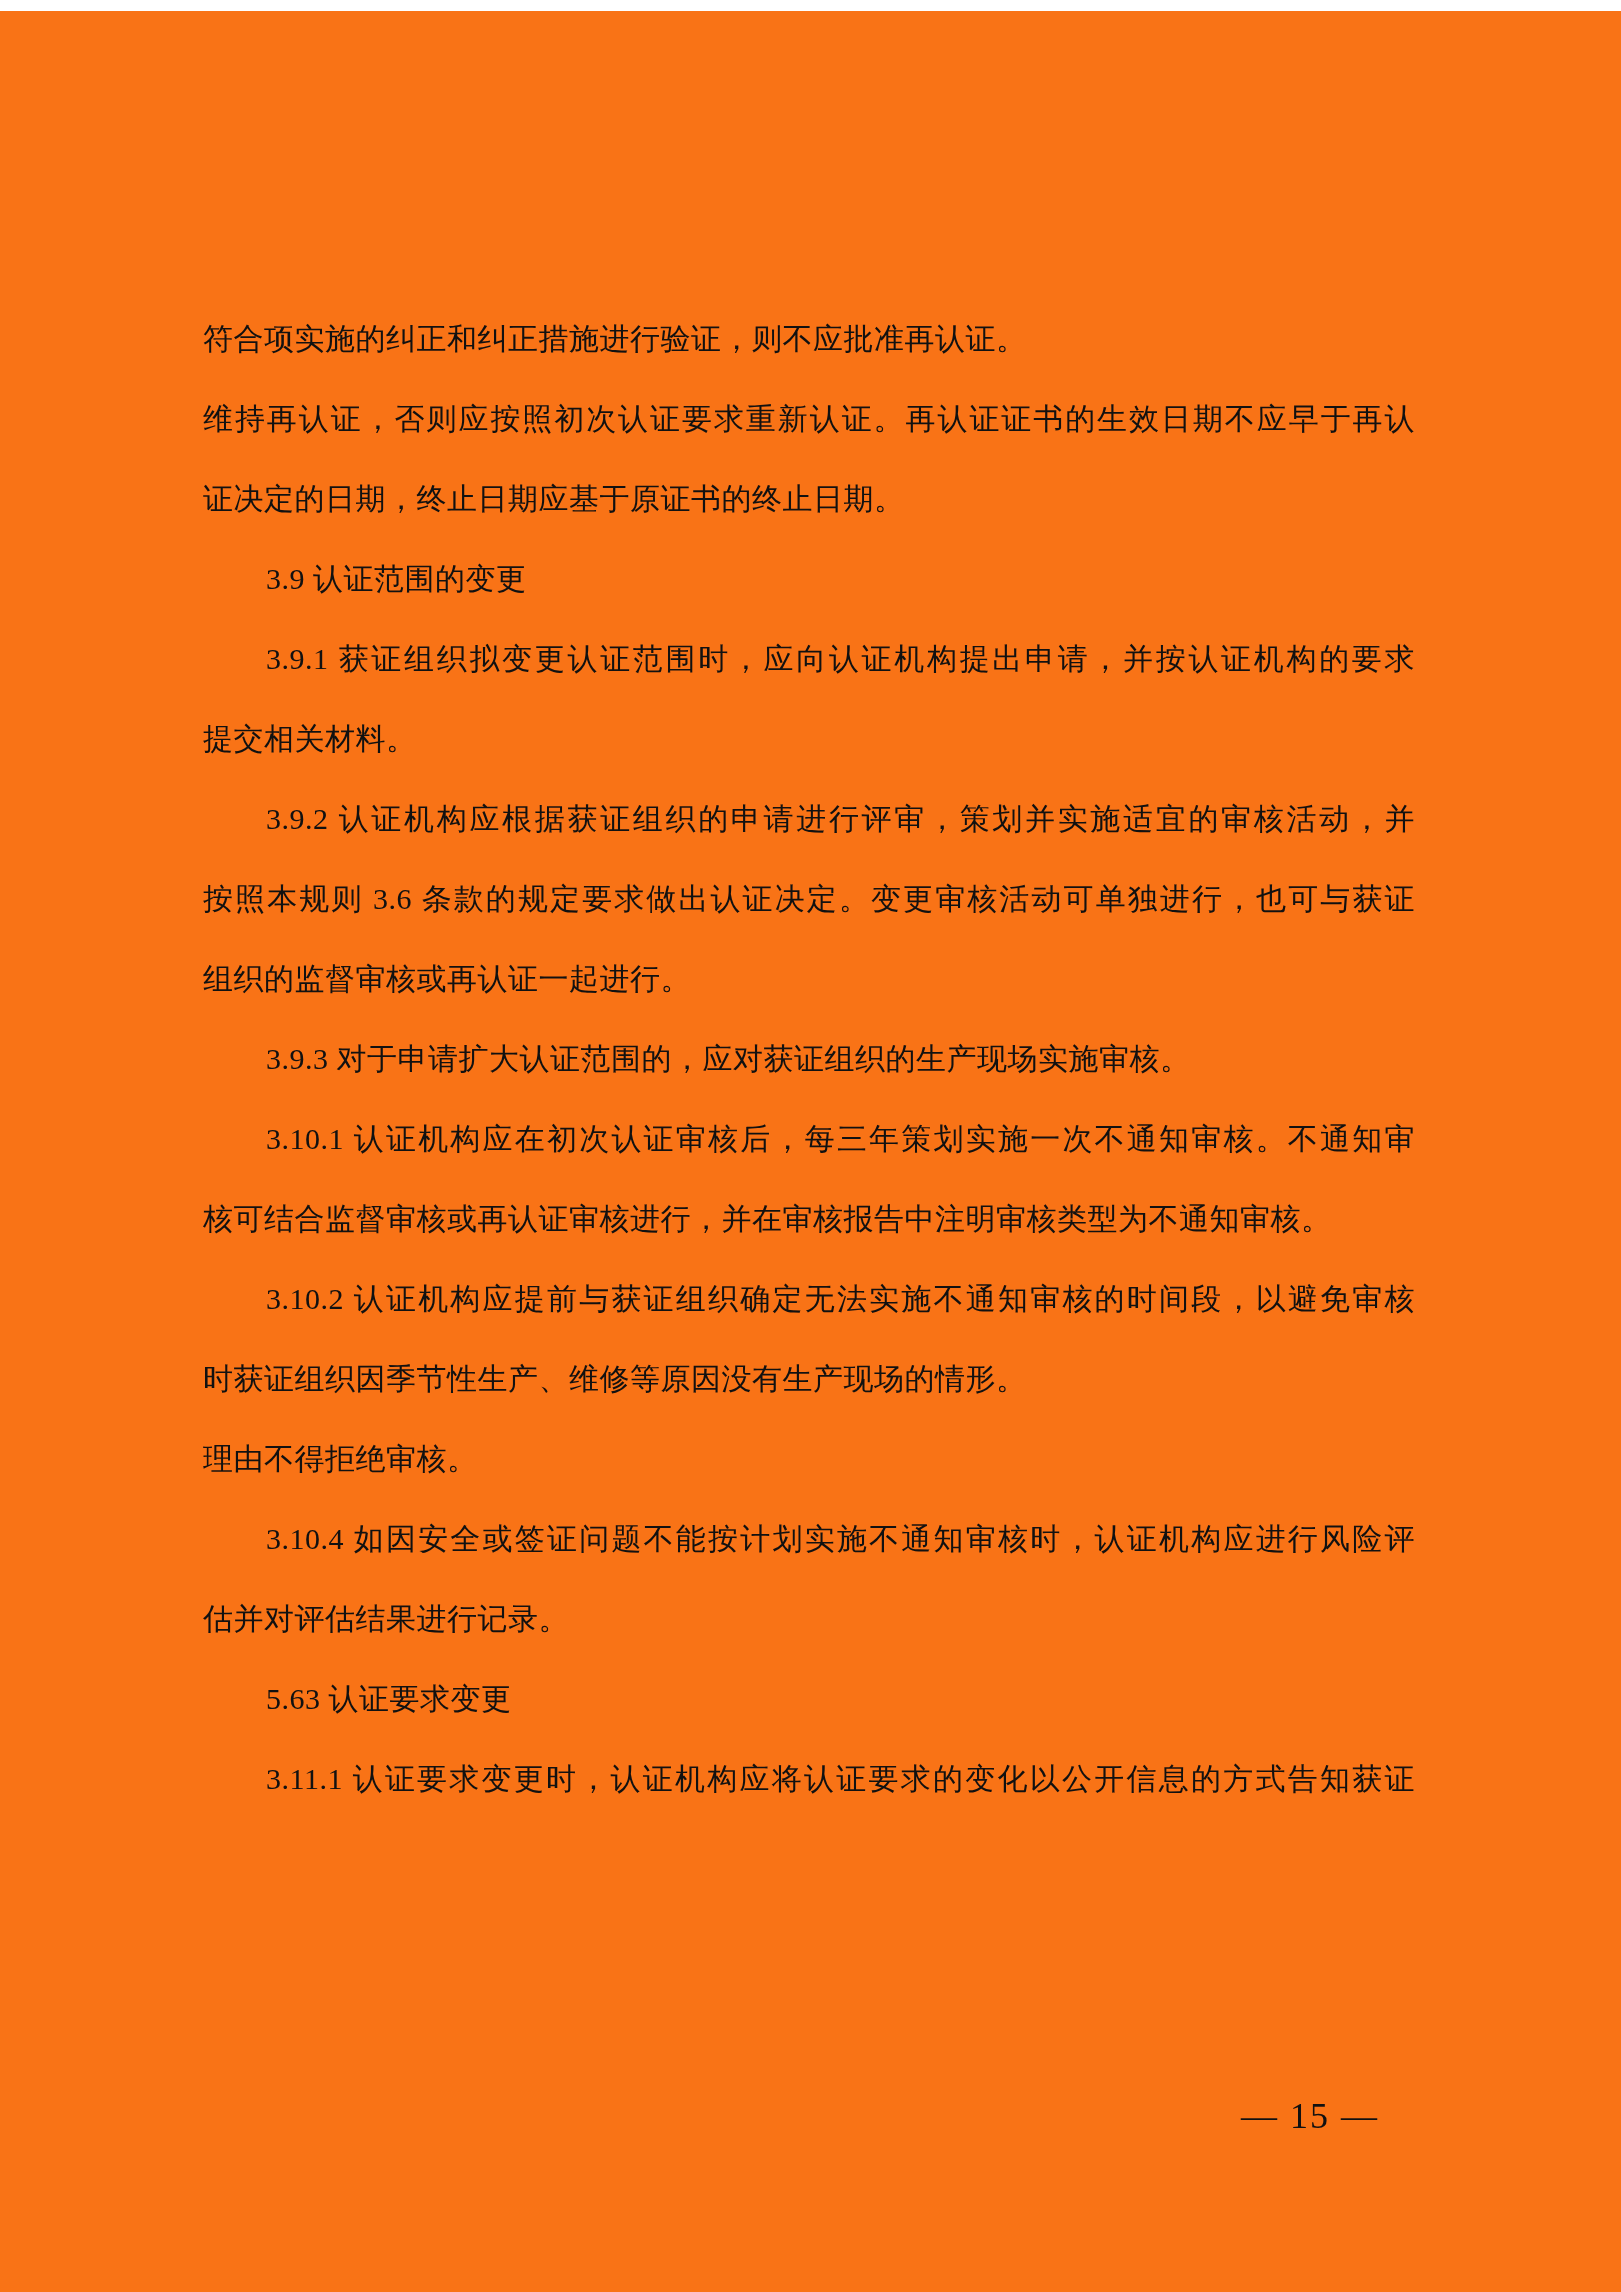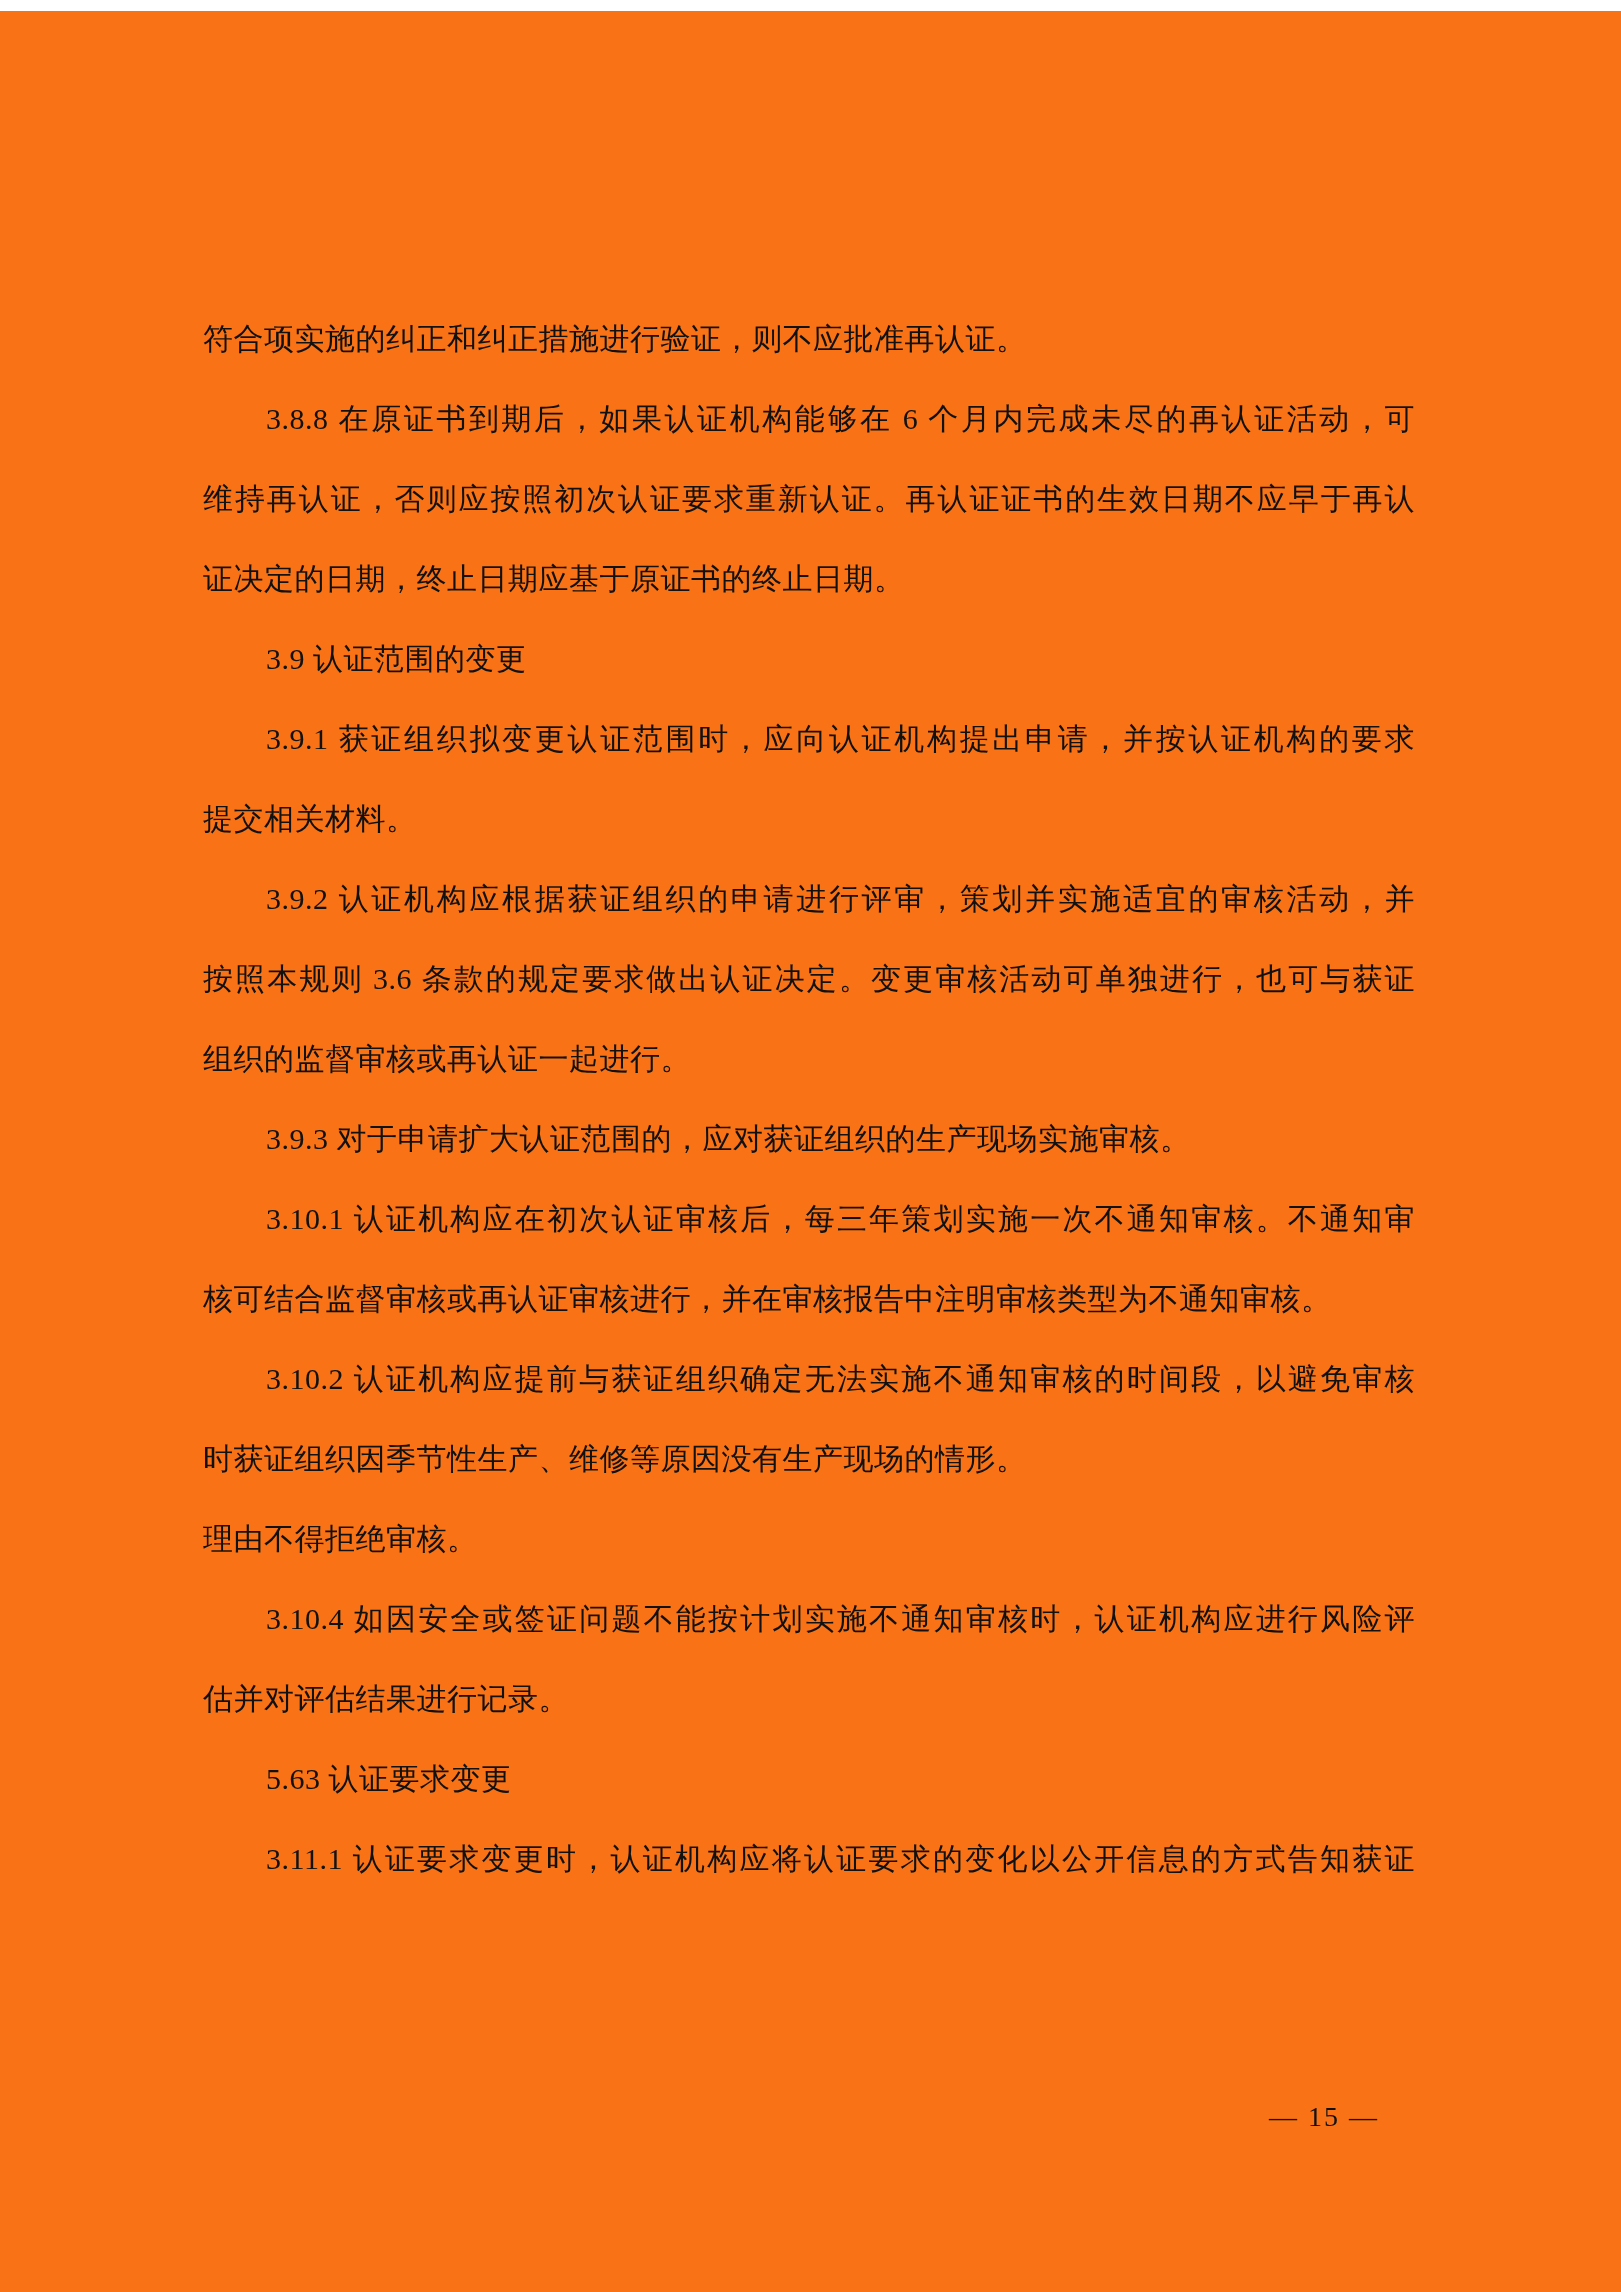--- a/index.html
+++ b/index.html
@@ -35,33 +35,32 @@
     text-indent: 63px;
   }
   .line.just {
     text-align: justify;
     text-align-last: justify;
   }
   .pagenum {
     position: absolute;
     top: 2082px;
     right: 242px;
-    font-size: 28px;
+    font-size: 36px;
     line-height: 47px;
     letter-spacing: 2px;
     color: #111111;
   }
 </style>
 </head>
 <body>
 
 <div class="page">
   <div class="textblock">
     <div class="line">符合项实施的纠正和纠正措施进行验证，则不应批准再认证。</div>
-    <div class="line ind just">3.8.8 在原证书到期后，如果认证机构能够在 6 个月内完成未尽的再认证活动，可</div>
     <div class="line just">维持再认证，否则应按照初次认证要求重新认证。再认证证书的生效日期不应早于再认</div>
     <div class="line">证决定的日期，终止日期应基于原证书的终止日期。</div>
     <div class="line ind">3.9 认证范围的变更</div>
     <div class="line ind just">3.9.1 获证组织拟变更认证范围时，应向认证机构提出申请，并按认证机构的要求</div>
     <div class="line">提交相关材料。</div>
     <div class="line ind just">3.9.2 认证机构应根据获证组织的申请进行评审，策划并实施适宜的审核活动，并</div>
     <div class="line just">按照本规则 3.6 条款的规定要求做出认证决定。变更审核活动可单独进行，也可与获证</div>
     <div class="line">组织的监督审核或再认证一起进行。</div>
     <div class="line ind">3.9.3 对于申请扩大认证范围的，应对获证组织的生产现场实施审核。</div>
     <div class="line ind just">3.10.1 认证机构应在初次认证审核后，每三年策划实施一次不通知审核。不通知审</div>

